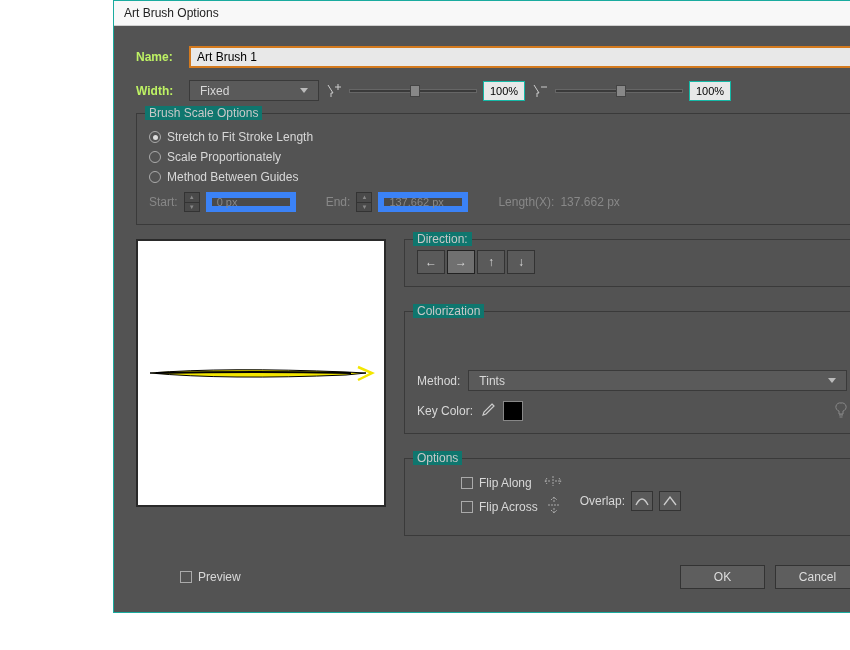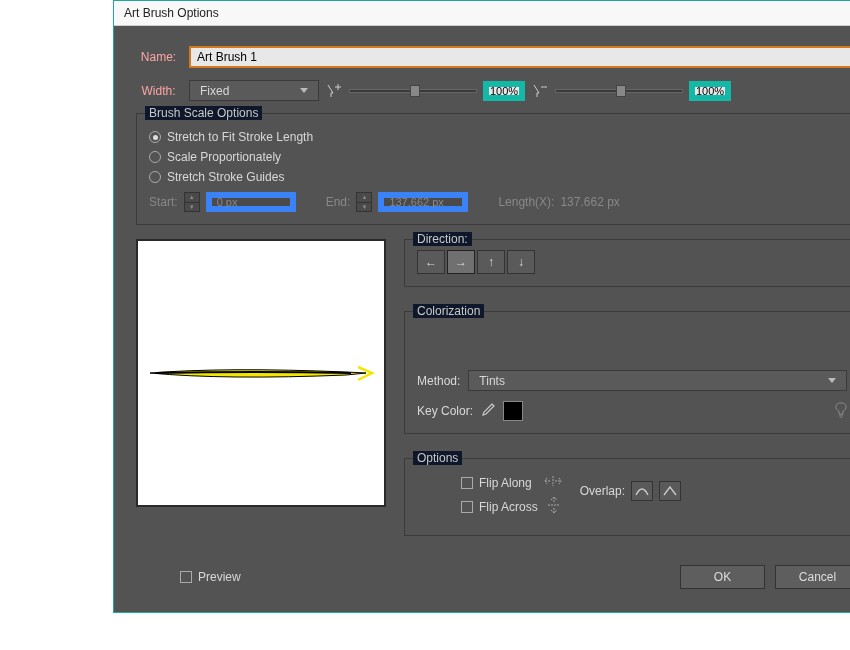--- a/index.html
+++ b/index.html
@@ -2,31 +2,31 @@
 <html><head>
 <meta charset="utf-8">
 <style>
 * { box-sizing: border-box; margin: 0; padding: 0; font-family: "Segoe UI", Tahoma, sans-serif; font-size: 12px; }
 body { background: #fff; padding: 0; }
 .window { width: 770px; background: #535353; border: 1px solid #1aab9f; position: relative; margin: 0; border-top: none;}
 .titlebar { background: #f8f8f8; height: 26px; display:flex; align-items:center; padding:0 10px; border-bottom:1px solid #d0d0d0; color:#222; font-size:12px; border-top:1px solid #1aab9f;}
 .frame { margin-left:113px; }
 .content { padding: 20px 22px 22px 22px; color:#d8d8d8; }
 .row { display:flex; align-items:center; margin-bottom:12px; }
-.lbl { text-align:center; margin-right:8px; min-width:45px; color:#fca5a5; }
+.lbl { text-align:left; margin-right:8px; min-width:45px; color:#bef264;font-weight:bold; }
 .text-input { flex:1; height:22px; background:#e8e8e8; border:2px solid #d47a1e; color:#000; padding:0 6px; }
 .dropdown { height:21px; background:#5a5a5a; border:1px solid #3a3a3a; color:#d8d8d8; display:flex; align-items:center; justify-content:space-between; padding:0 10px; cursor:pointer; position:relative; flex:0 0 130px; }
 .dropdown .chev { width:0; height:0; border-left:4px solid transparent; border-right:4px solid transparent; border-top:5px solid #bbb; }
 .slider-group { display:flex; align-items:center; gap:6px; margin-left:8px; }
 .slider-icon svg { display:block; }
 .slider-track { width:128px; height:4px; background:#3a3a3a; border:1px solid #666; position:relative; }
 .slider-thumb { position:absolute; top:-5px; left:48%; width:10px; height:12px; background:#888; border:1px solid #444; }
-.pct-box { width:42px; height:20px; background:#e8e8e8; border:6px solid #14b8a6; color:#000; display:flex; align-items:center; justify-content:center; font-size:11px;}
+.pct-box { width:42px; height:20px; background:#e8e8e8; border:1px solid #14b8a6; color:#000; display:flex; align-items:center; justify-content:center; font-size:11px;}
 .fieldset { border:1px solid #3a3a3a; padding:10px 12px 12px; margin-bottom:14px; position:relative; }
-.legend { position:absolute; top:-8px; left:8px; background:#0f172a; padding:0 4px; color:#c8c8c8; font-size:12px; }
+.legend { position:absolute; top:-8px; left:8px; background:#0f766e; padding:0 4px; color:#c8c8c8; font-size:12px; }
 .radio-row { display:flex; align-items:center; gap:6px; margin:6px 0; }
 .radio { width:12px; height:12px; border-radius:50%; border:1px solid #aaa; display:flex; align-items:center; justify-content:center; cursor:pointer; }
 .radio.checked::after { content:""; width:5px; height:5px; border-radius:50%; background:#ddd; }
 .guides-row { display:flex; align-items:center; gap:6px; margin-top:8px; color:#888; }
 .guides-row .glbl { color:#888; }
 .stepper { width:16px; height:20px; background:#4a4a4a; border:1px solid #333; display:flex; flex-direction:column; }
 .stepper div{flex:1; display:flex;align-items:center;justify-content:center; font-size:6px; color:#888;}
 .stepper div:first-child{border-bottom:1px solid #333;}
 .gval { width:90px; height:20px; background:#4a4a4a; border:6px solid #3b82f6; color:#888; display:flex; align-items:center; padding:0 5px; font-size:11px;}
 .mid { display:flex; gap:18px; }
@@ -37,21 +37,21 @@
 .dir-btn { width:28px; height:24px; background:#5a5a5a; border:1px solid #333; display:flex; align-items:center; justify-content:center; cursor:pointer; color:#ddd; }
 .dir-btn.sel { background:#707070; border-color:#222; }
 .method-row { display:flex; align-items:center; gap:8px;margin-top:48px; }
 .method-dd { flex:1; }
 .key-row { display:flex; align-items:center; gap:8px; margin-top:10px; }
 .swatch { width:20px; height:20px; background:#000; border:1px solid #888; }
 .tip-icon { margin-left:auto; color:#888; }
 .chk-row { display:flex; align-items:center; gap:6px; margin:6px 4px;padding-left:40px; }
 .checkbox { width:12px; height:12px; border:1px solid #aaa; background:#535353; cursor:pointer; }
 .opts-inner{display:flex; gap:14px; align-items:flex-start;}
-.overlap-col{display:flex; align-items:center; gap:6px; margin-top:12px;}
+.overlap-col{display:flex; align-items:center; gap:6px; margin-top:22px;}
 .ov-btn{width:22px; height:20px; background:#5a5a5a; border:1px solid #333; display:flex;align-items:center;justify-content:center; cursor:pointer;}
 .footer { display:flex; align-items:center; margin-top:14px; }
 .footer-right { margin-left:auto; display:flex; gap:10px; }
 .btn { width:85px; height:24px; background:#5e5e5e; border:1px solid #333; color:#ddd; display:flex; align-items:center; justify-content:center; cursor:pointer;text-align:center; }
 </style>
 </head>
 <body>
 
 <div class="frame">
 <div class="window">
@@ -100,21 +100,21 @@
       <div class="radio-row">
         <div class="radio checked"></div>
         <span>Stretch to Fit Stroke Length</span>
       </div>
       <div class="radio-row">
         <div class="radio"></div>
         <span>Scale Proportionately</span>
       </div>
       <div class="radio-row">
         <div class="radio"></div>
-        <span>Stretch Stroke Guides</span>
+        <span>Method Between Guides</span>
       </div>
       <div class="guides-row">
         <span class="glbl">Start:</span>
         <div class="stepper">
               <div>▲</div>
               <div>▼</div>
             </div>
         <div class="gval">0 px</div>
         <span style="width:18px;"></span>
         <span class="glbl">End:</span>

